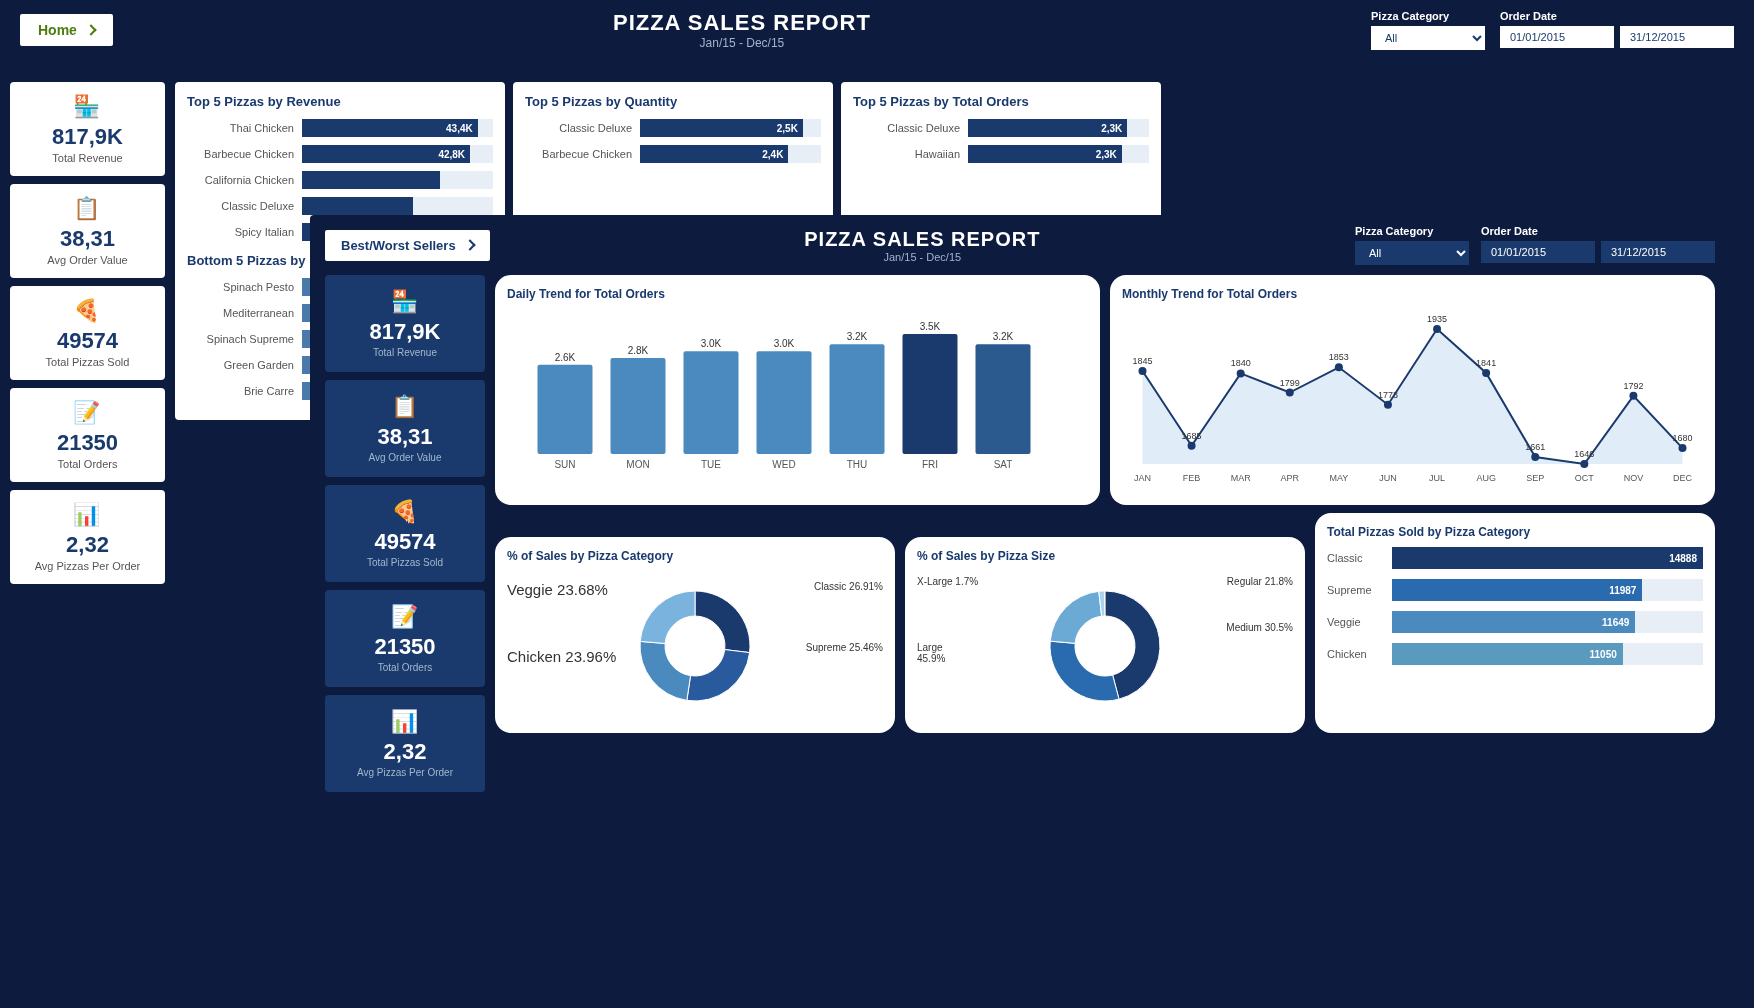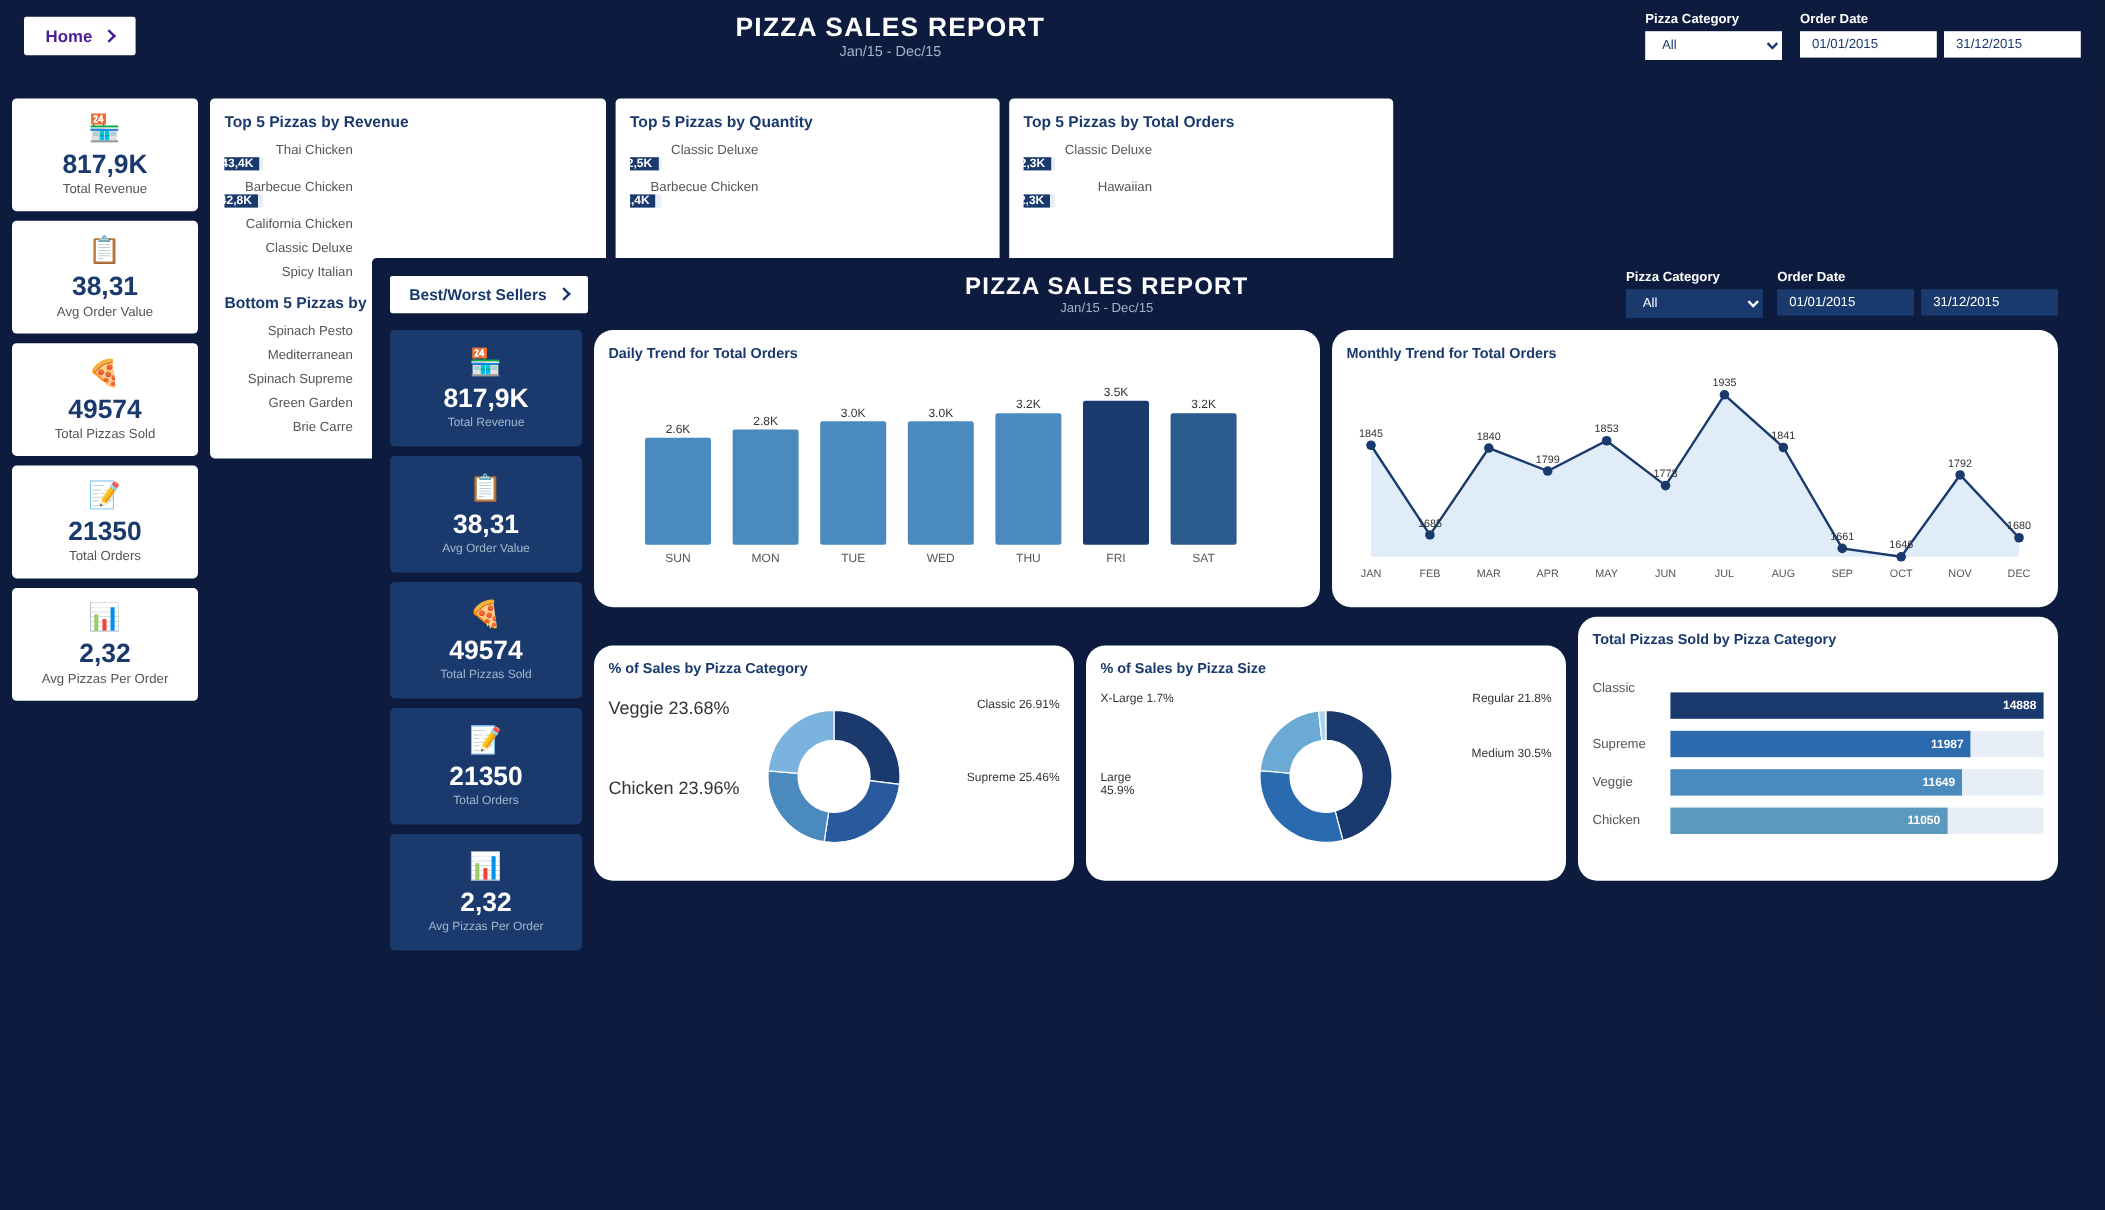--- a/index.html
+++ b/index.html
@@ -40,21 +40,21 @@
       justify-content: space-between;
       margin-bottom: 10px;
     }
 
     .home-btn {
       background: white;
       border: none;
       padding: 8px 18px;
       font-size: 14px;
       font-weight: bold;
-      color: #4c1d95;
+      color: #4d7c0f;
       cursor: pointer;
       display: flex;
       align-items: center;
       gap: 6px;
       border-radius: 2px;
     }
 
     .report-title-top {
       text-align: center;
     }
@@ -151,25 +151,24 @@
     .chart-card-title {
       font-size: 13px;
       font-weight: bold;
       color: #1a3a6e;
       margin-bottom: 10px;
     }
 
     
     .hbar-item {
       display: flex;
-      align-items: flex-start;
+      align-items: center;
       margin-bottom: 8px;
       font-size: 11px;
       color: #333;
-      flex-direction: column;
     }
     .hbar-label {
       width: 115px;
       text-align: right;
       padding-right: 8px;
       font-size: 11px;
       color: #555;
     }
     .hbar-track {
       flex: 1;
@@ -675,21 +674,21 @@
                 <div>Medium 30.5%</div>
               </div>
             </div>
           </div>
 
           <div class="white-card" style="flex:1;">
             <div class="card-title">Total Pizzas Sold by Pizza Category</div>
             <div id="total-by-cat-bars">
                 <div style="display: flex; align-items: center; margin-bottom: 10px; font-size: 11px;">
                   <div style="width: 65px; font-size: 11px; color: rgb(85, 85, 85);">Classic</div>
-                  <div style="flex: 1 1 0%; height: 22px; background: #1d4ed8; margin-top: 29px;">
+                  <div style="flex: 1 1 0%; height: 22px; background: #1d4ed8;">
                     <div style="width: 100%; height: 100%; background: rgb(26, 58, 110); display: flex; align-items: center; justify-content: flex-end; padding-right: 6px; color: white; font-size: 10px; font-weight: bold;">14888</div>
                   </div>
                 </div>
                 <div style="display: flex; align-items: center; margin-bottom: 10px; font-size: 11px;">
                   <div style="width: 65px; font-size: 11px; color: rgb(85, 85, 85);">Supreme</div>
                   <div style="flex: 1 1 0%; height: 22px; background: rgb(232, 238, 245);">
                     <div style="width: 80.5145%; height: 100%; background: rgb(42, 106, 174); display: flex; align-items: center; justify-content: flex-end; padding-right: 6px; color: white; font-size: 10px; font-weight: bold;">11987</div>
                   </div>
                 </div>
                 <div style="display: flex; align-items: center; margin-bottom: 10px; font-size: 11px;">

